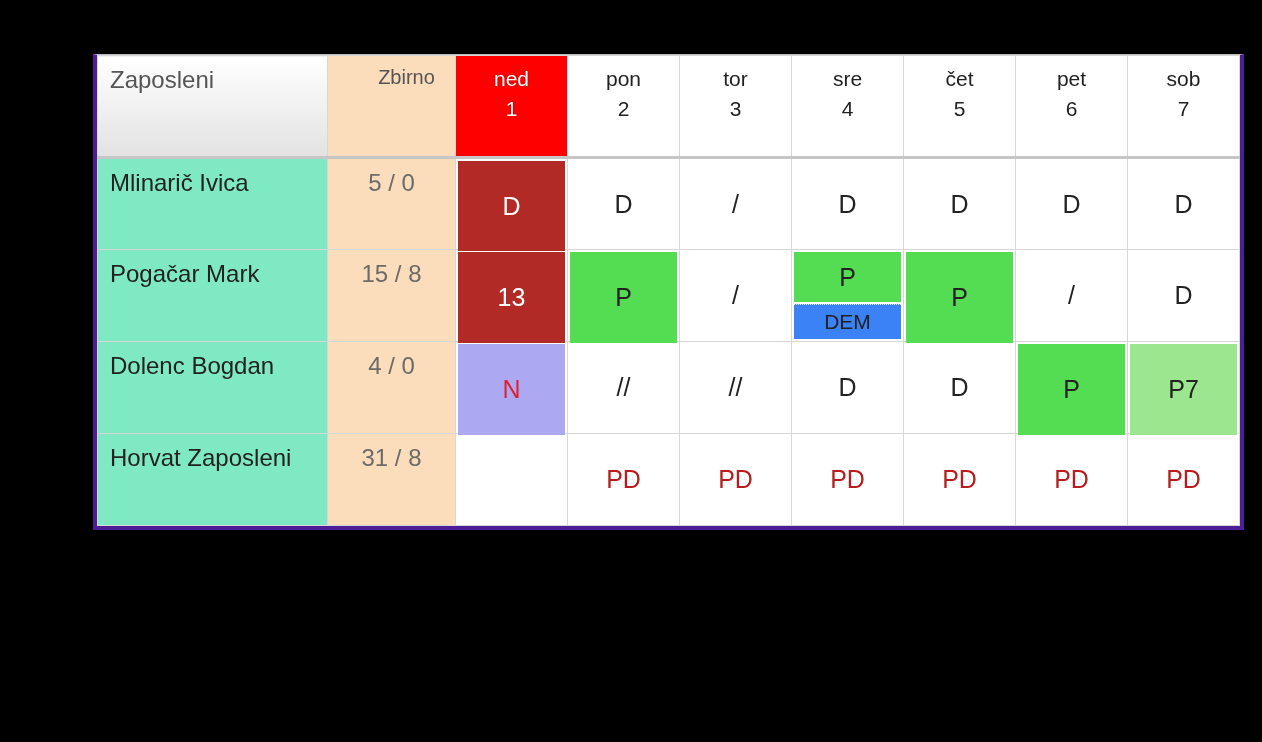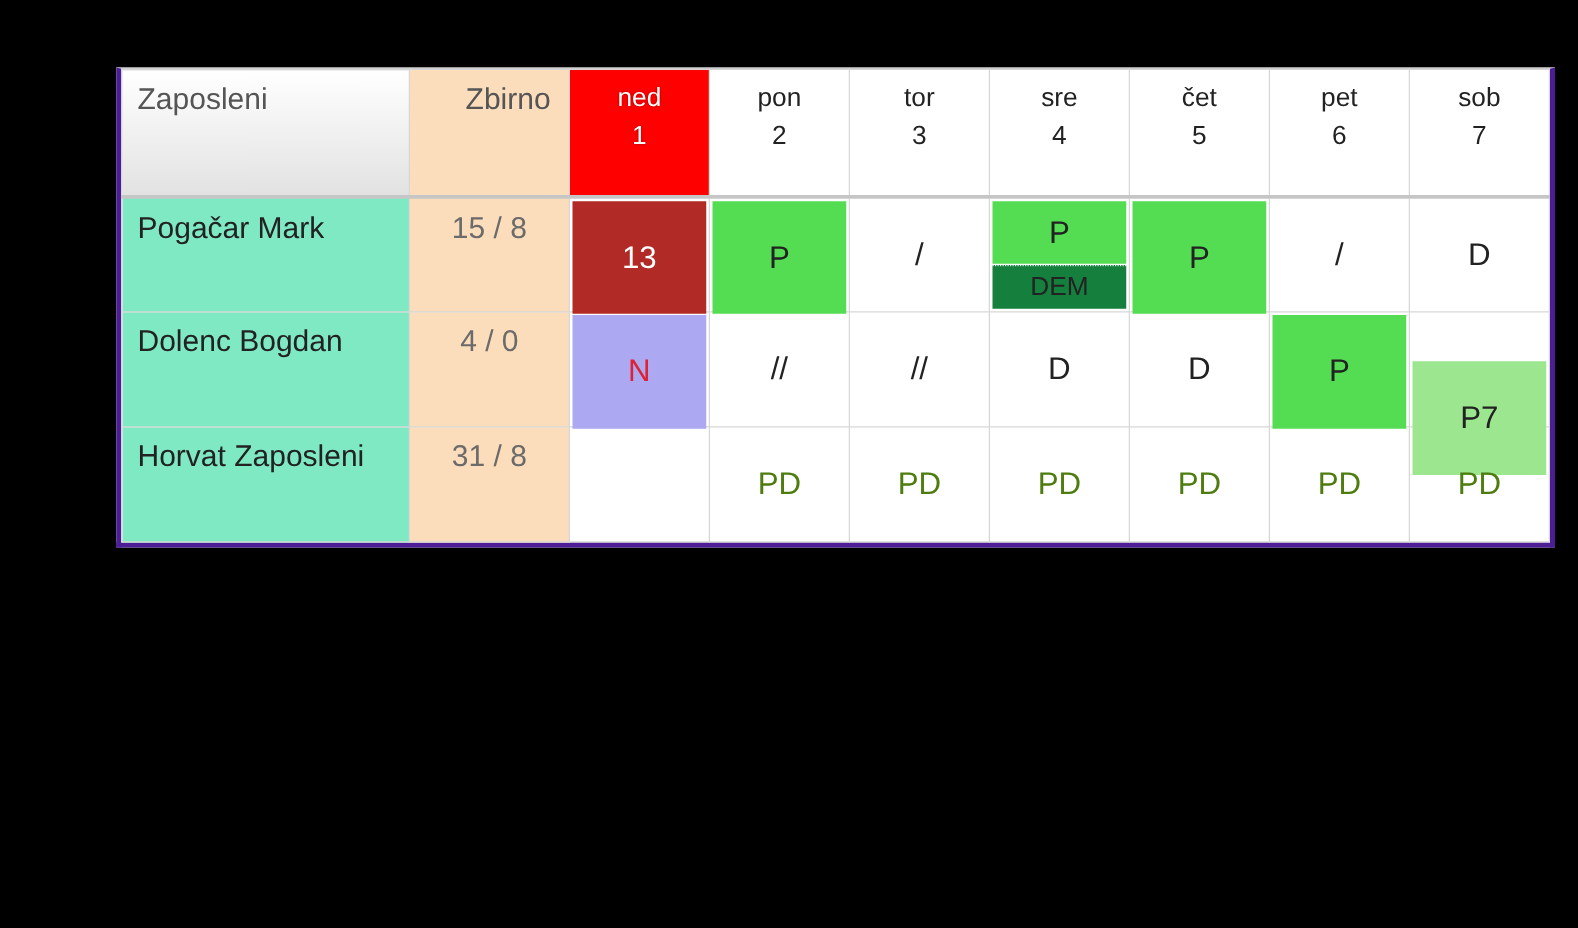--- a/index.html
+++ b/index.html
@@ -39,21 +39,21 @@
     color: #555;
     font-size: 24px;
     padding: 10px 12px;
     vertical-align: top;
   }
   .hdr-sum {
     width: 128px;
     height: 102px;
     background: #fbdcbb;
     color: #555;
-    font-size: 24px;
+    font-size: 20px;
     text-align: center;
     padding-top: 10px;
     padding-left: 30px;
   }
   .hdr-day {
     width: 112px;
     height: 102px;
     font-size: 21px;
     text-align: center;
     color: #222;
@@ -113,23 +113,23 @@
     display: flex;
     align-items: center;
     justify-content: center;
     border-top: 1px dotted rgba(255,255,255,0.8);
   }
   
   .bg-darkred { background: #b12a26; color: #fff; }
   .bg-green   { background: #54dd52; color: #222; }
   .bg-lgreen  { background: #9be68f; color: #222; }
   .bg-lav     { background: #aca8f2; color: #d23; }
-  .bg-cyan    { background: #15803d; color: #222; }
+  .bg-cyan    { background: #3b82f6; color: #222; }
   .bg-black   { background: #000; color: #fff; }
-  .txt-red    { color: #4d7c0f; }
+  .txt-red    { color: #b91c1c; }
 </style>
 </head>
 <body>
 
 <div class="table-wrap">
   <table>
     <thead>
       <tr class="hdr-row">
         <th class="hdr-emp">Zaposleni</th>
         <th class="hdr-sum">Zbirno</th>
@@ -138,20 +138,45 @@
           <th class="hdr-day"><span>pon</span><span class="dnum">2</span></th>
           <th class="hdr-day"><span>tor</span><span class="dnum">3</span></th>
           <th class="hdr-day"><span>sre</span><span class="dnum">4</span></th>
           <th class="hdr-day"><span>čet</span><span class="dnum">5</span></th>
           <th class="hdr-day"><span>pet</span><span class="dnum">6</span></th>
           <th class="hdr-day"><span>sob</span><span class="dnum">7</span></th>
         </tr>
     </thead>
     <tbody>
         <tr>
+          <td class="emp">Mlinarič Ivica</td>
+          <td class="sum">5 / 0</td>
+          <td class="cell" style="position: relative;">
+            <div class="main bg-darkred " style="position: absolute; inset: 2px;">D</div>
+          </td>
+          <td class="cell">
+            <div class="main  ">D</div>
+          </td>
+          <td class="cell">
+            <div class="main  ">/</div>
+          </td>
+          <td class="cell">
+            <div class="main  ">D</div>
+          </td>
+          <td class="cell">
+            <div class="main  ">D</div>
+          </td>
+          <td class="cell">
+            <div class="main  ">D</div>
+          </td>
+          <td class="cell">
+            <div class="main  ">D</div>
+          </td>
+        </tr>
+        <tr>
           <td class="emp">Pogačar Mark</td>
           <td class="sum">15 / 8</td>
           <td class="cell" style="position: relative;">
             <div class="main bg-darkred " style="position: absolute; inset: 2px;">13</div>
           </td>
           <td class="cell" style="position: relative;">
             <div class="main bg-green " style="position: absolute; inset: 2px;">P</div>
           </td>
           <td class="cell">
             <div class="main  ">/</div>
@@ -185,21 +210,21 @@
           <td class="cell">
             <div class="main  ">D</div>
           </td>
           <td class="cell">
             <div class="main  ">D</div>
           </td>
           <td class="cell" style="position: relative;">
             <div class="main bg-green " style="position: absolute; inset: 2px;">P</div>
           </td>
           <td class="cell" style="position: relative;">
-            <div class="main bg-lgreen " style="position: absolute; inset: 2px; margin-top: 37px;">P7</div>
+            <div class="main bg-lgreen " style="position: absolute; inset: 2px;">P7</div>
           </td>
         </tr>
         <tr>
           <td class="emp">Horvat Zaposleni</td>
           <td class="sum">31 / 8</td>
           <td class="cell">
             <div class="main  "></div>
           </td>
           <td class="cell">
             <div class="main  txt-red">PD</div>

